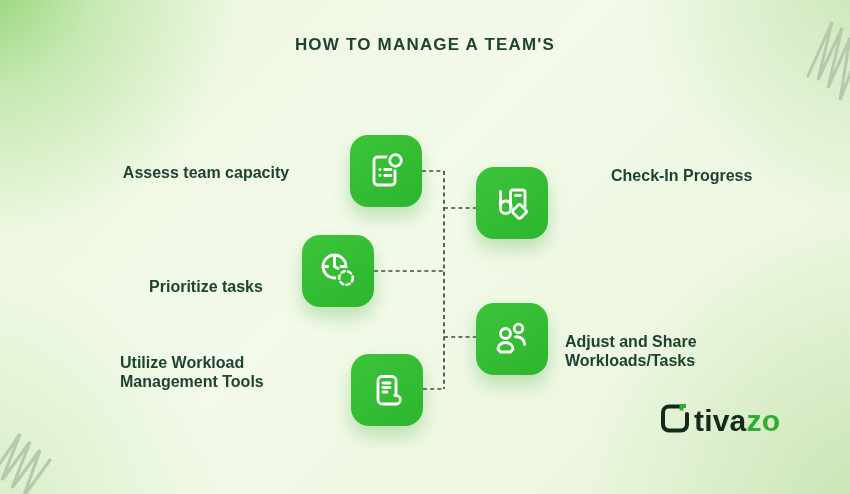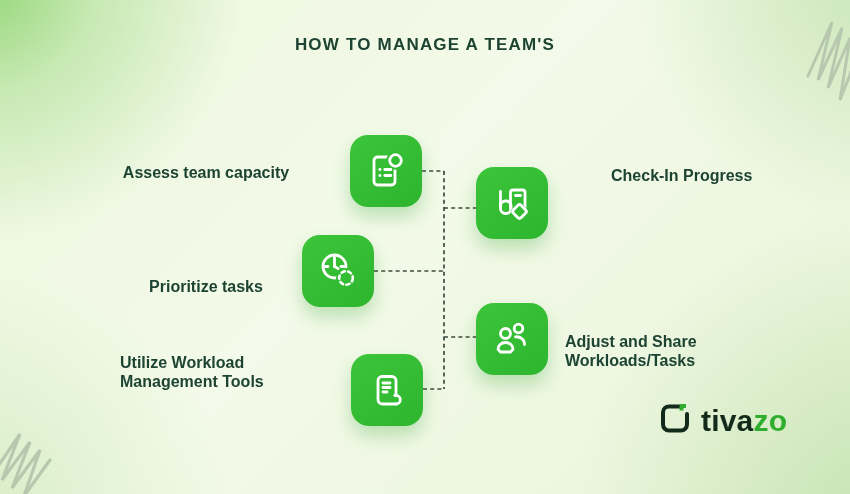--- a/index.html
+++ b/index.html
@@ -26,21 +26,21 @@
   }
   .tile svg{display:block;}
   .label{
     position:absolute;color:#1d4332;font-weight:700;
     font-size:16px;line-height:19px;
   }
   .label.center{text-align:center;}
   .connector-svg,.scribble{position:absolute;pointer-events:none;}
   .logo{
     position:absolute;left:658px;top:399px;width:140px;height:44px;
-    display:flex;align-items:center;gap:7px;
+    display:flex;align-items:center;
   }
   .logo-text{font-size:30px;font-weight:800;letter-spacing:.2px;line-height:44px;}
   .logo-dark{color:#122a19;}
   .logo-green{color:#2fae2e;}
 </style>
 </head>
 <body>
 
 <div class="canvas">
 

